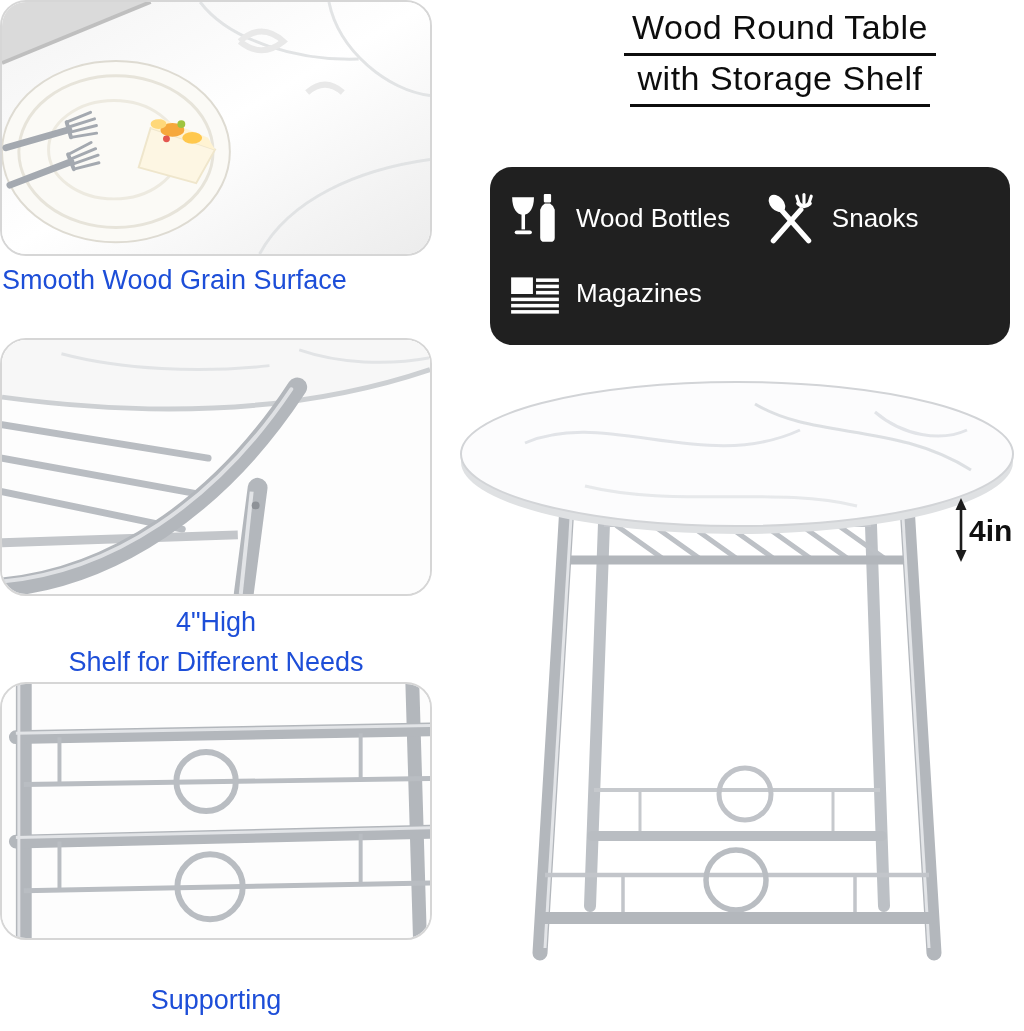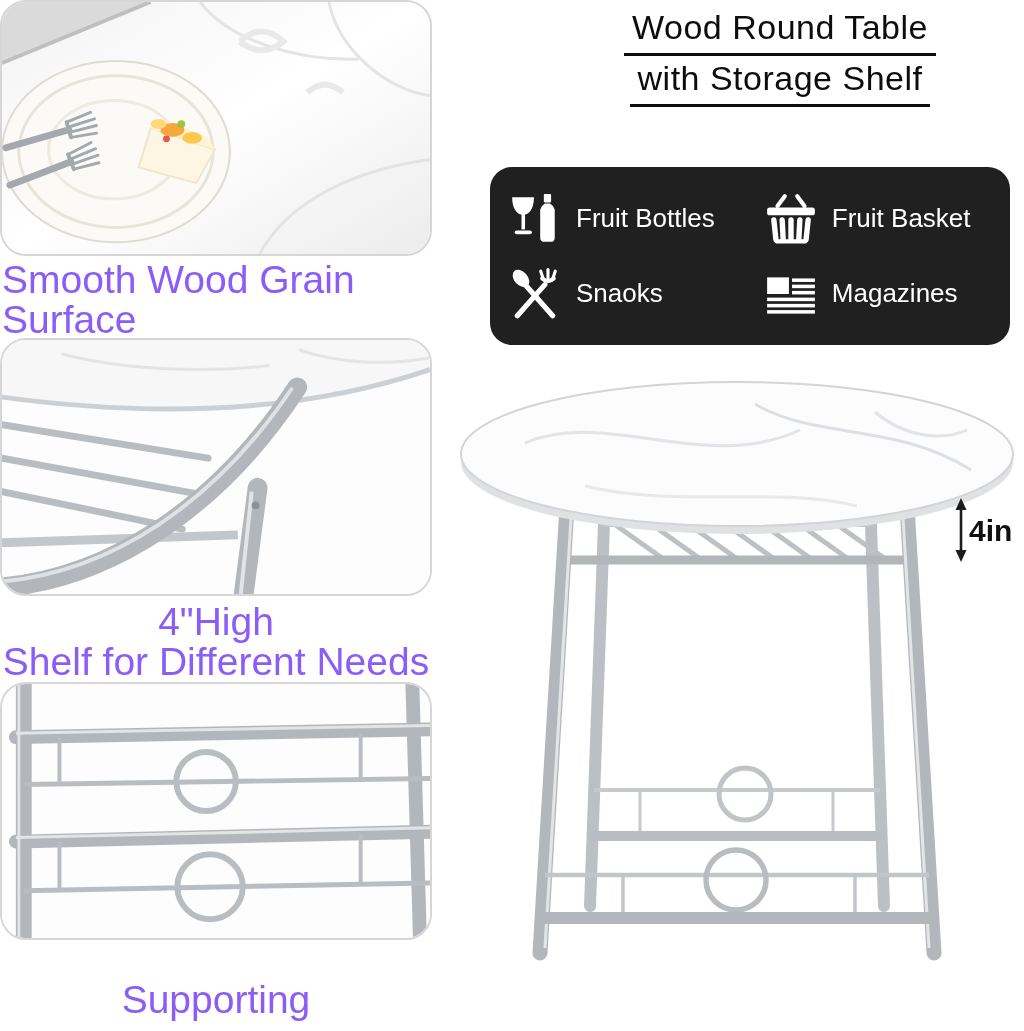--- a/index.html
+++ b/index.html
@@ -11,21 +11,21 @@
   }
   figure.photo {
     position:absolute; border:2px solid #d6d6d6; border-radius:26px;
     overflow:hidden; background:#fff;
   }
   figure.photo svg { display:block; width:100%; height:100%; }
   .photo-surface { left:0; top:0; width:432px; height:256px; }
   .photo-shelf   { left:0; top:338px; width:432px; height:258px; }
   .photo-bars    { left:0; top:682px; width:432px; height:258px; }
 
-  .caption { position:absolute; color:#8b5cf6; font-size:39px; line-height:40px; }
+  .caption { position:absolute; color:#1d4ed8; font-size:27px; line-height:40px; }
   .caption-surface { left:2px;  top:260px; width:430px; text-align:left; }
   .caption-shelf   { left:0;    top:602px; width:432px; text-align:center; }
   .caption-bars    { left:0;    top:980px; width:432px; text-align:center; }
 
   .title { position:absolute; left:545px; top:8px; width:470px; text-align:center; }
   .title > div + div { margin-top:3px; }
   .title-line {
     display:inline-block; font-size:34px; line-height:1.12; letter-spacing:0.5px;
     color:#0d0d0d; border-bottom:3px solid #0d0d0d; padding:0 8px 7px;
   }
@@ -109,41 +109,21 @@
     <div class="feature">
       <span class="ficon">
         <svg viewBox="0 0 52 52">
           <path d="M4 5 h21 c0 11 -4.5 17 -10.5 17 S4 16 4 5 z" fill="#fff"></path>
           <rect x="13" y="21" width="3.4" height="15" fill="#fff"></rect>
           <rect x="6.5" y="37" width="16.5" height="3.6" rx="1.8" fill="#fff"></rect>
           <rect x="34.5" y="2" width="7" height="8" rx="1" fill="#fff"></rect>
           <path d="M31 17 q1 -4 4.5 -6 h5 q3.5 2 4.5 6 v27 q0 4 -4 4 h-6 q-4 0 -4 -4 z" fill="#fff"></path>
         </svg>
       </span>
-      <span class="flabel">Fruit Bottles</span>
-    </div>
-    <div class="feature">
-      <span class="ficon">
-        <svg viewBox="0 0 52 52">
-          <g stroke="#fff" stroke-width="4" stroke-linecap="round" fill="none">
-            <path d="M13 13.5 L20 4"></path>
-              <path d="M39 13.5 L32 4"></path>
-          </g>
-          <rect x="3" y="15" width="46" height="7.5" rx="2.5" fill="#fff"></rect>
-          <g stroke="#fff" stroke-width="5.2" stroke-linecap="round">
-            <line x1="9.5" y1="27" x2="11.5" y2="46"></line>
-            <line x1="17.5" y1="27" x2="18.5" y2="46"></line>
-            <line x1="26" y1="27" x2="26" y2="46"></line>
-            <line x1="34.5" y1="27" x2="33.5" y2="46"></line>
-            <line x1="42.5" y1="27" x2="40.5" y2="46"></line>
-          </g>
-          <line x1="12" y1="47.5" x2="40" y2="47.5" stroke="#fff" stroke-width="4" stroke-linecap="round"></line>
-        </svg>
-      </span>
-      <span class="flabel">Fruit Basket</span>
+      <span class="flabel">Wood Bottles</span>
     </div>
     <div class="feature">
       <span class="ficon">
         <svg viewBox="0 0 52 52">
           <ellipse cx="12.5" cy="11" rx="6.5" ry="9.5" fill="#fff" transform="rotate(-42 12.5 11)"></ellipse>
           <g stroke="#fff" stroke-linecap="round" fill="none">
             <line x1="17" y1="17.5" x2="43" y2="47" stroke-width="5"></line>
             <line x1="35.5" y1="17" x2="9" y2="47" stroke-width="5"></line>
             <g stroke-width="3">
               <line x1="31.5" y1="4" x2="34" y2="11.5"></line>

